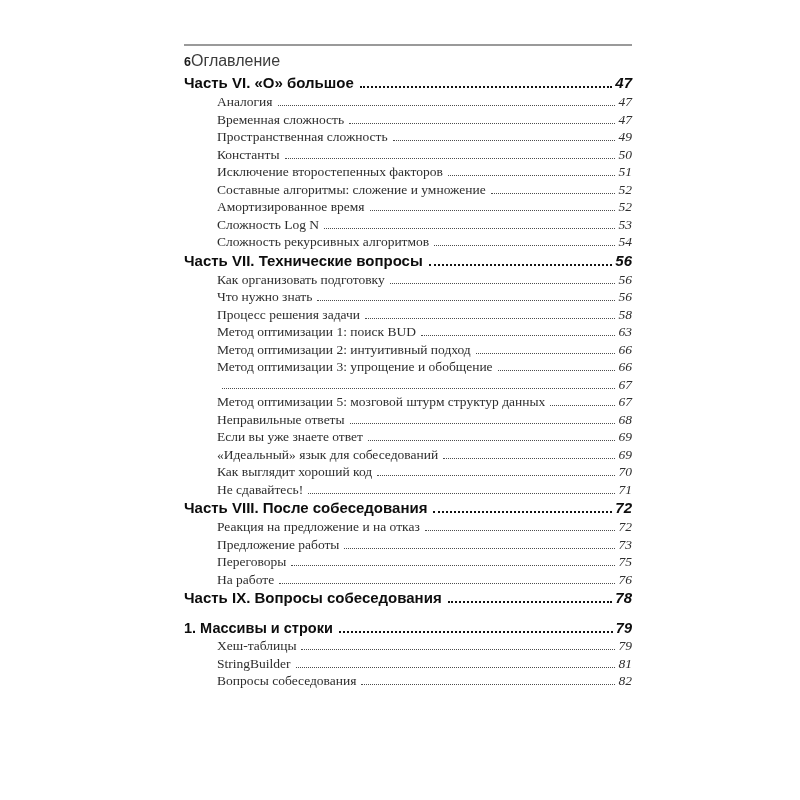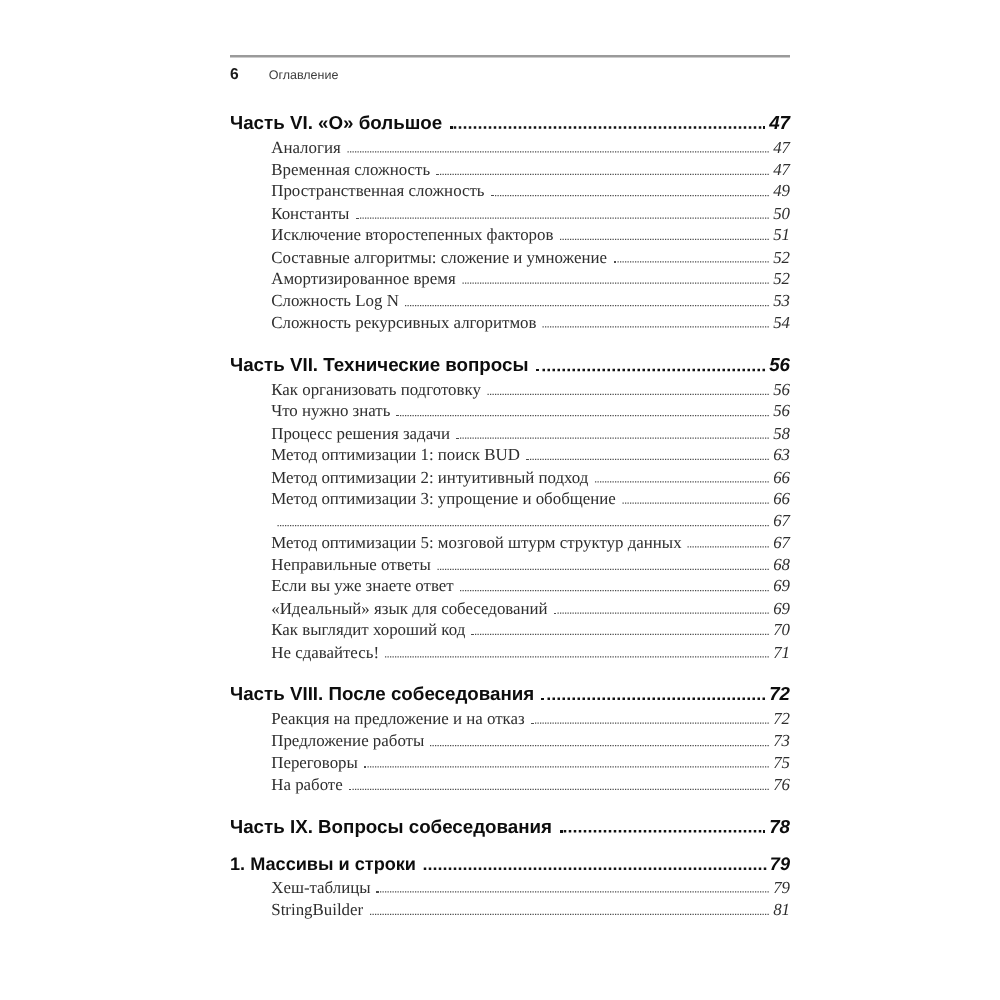--- a/index.html
+++ b/index.html
@@ -23,22 +23,21 @@
     display: flex;
     align-items: baseline;
     font-family: "Liberation Sans", sans-serif;
   }
   .page-header .num {
     font-weight: bold;
     font-size: 12.5px;
     color: #1a1a1a;
   }
   .page-header .title {
-    margin-left: 24px;
-    font-size: 10px;
+    font-size: 16px;
     color: #3c3c3c;
   }
   .toc {
     position: absolute;
     left: 184px; top: 73px;
     width: 448px;
   }
   .row {
     display: flex;
     align-items: baseline;
@@ -51,21 +50,21 @@
   }
   .row.item { padding-left: 33px; }
   .row.part, .row.chapter {
     font-family: "Liberation Sans", sans-serif;
     font-weight: bold;
     color: #0d0d0d;
   }
   .row.part {
     font-size: 15px;
     height: 20px; line-height: 20px;
-    margin-top: 16px;
+    margin-top: 0;
   }
   .row.chapter {
     font-size: 14.5px;
     height: 18px; line-height: 18px;
     margin-top: 11px;
   }
   .ld {
     flex: 1;
     height: 0;
     border-bottom: 1.6px dotted #4c4c4c;
@@ -246,13 +245,18 @@
   <div class="row item">
       <span class="rt">Хеш-таблицы</span>
       <span class="ld"></span>
       <span class="rp">79</span>
     </div>
   <div class="row item">
       <span class="rt">StringBuilder</span>
       <span class="ld"></span>
       <span class="rp">81</span>
     </div>
+  <div class="row item">
+      <span class="rt">Вопросы собеседования</span>
+      <span class="ld"></span>
+      <span class="rp">82</span>
+    </div>
 </div>
 
 </body></html>

